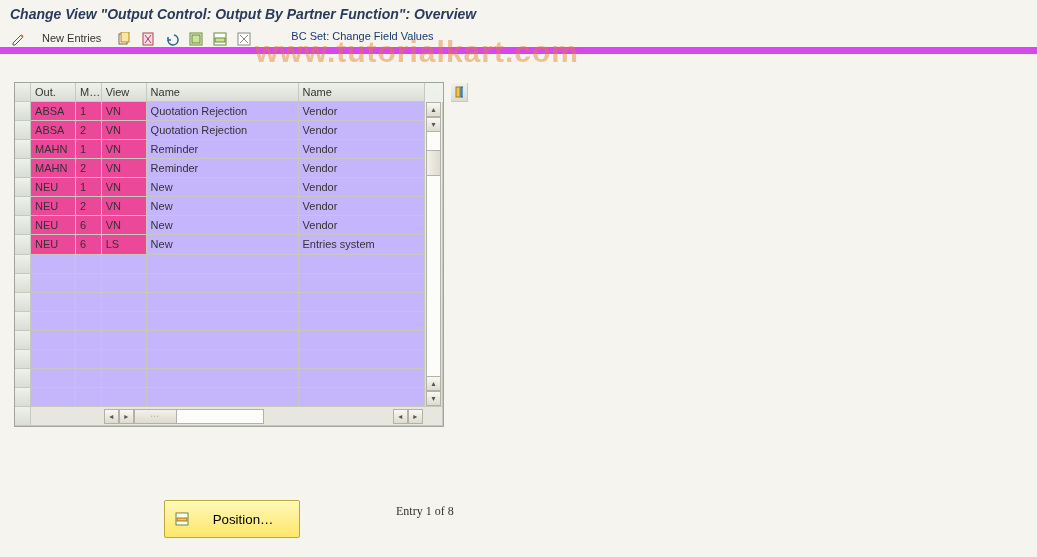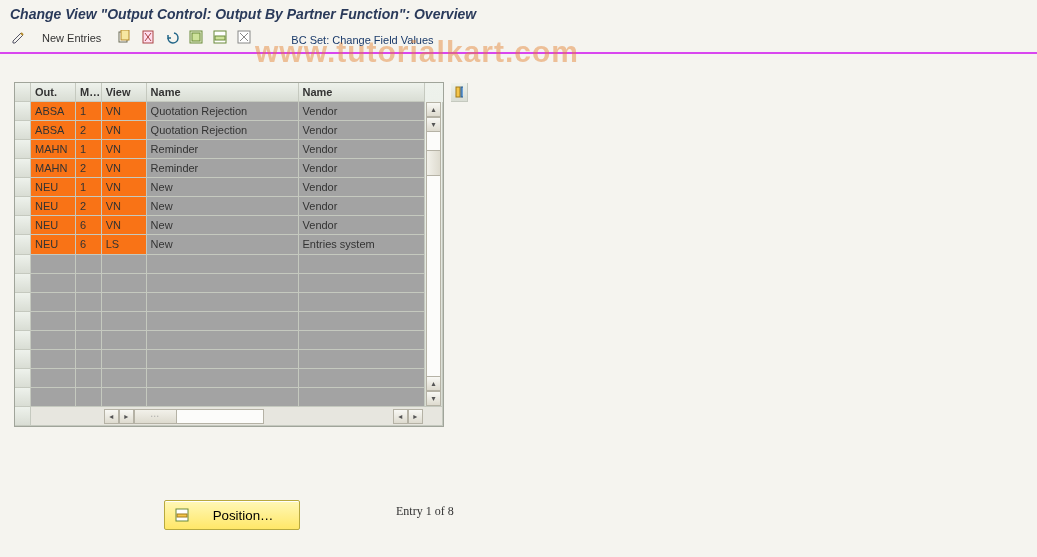--- a/index.html
+++ b/index.html
@@ -17,24 +17,24 @@
   }
   .page-title {
     padding: 6px 10px 6px 10px;
     font-size: 14px;
     font-weight: bold;
     font-style: italic;
     color: #2a3a5a;
   }
   .toolbar {
     display: flex;
-    align-items: flex-end;
+    align-items: flex-start;
     gap: 6px;
     padding: 2px 10px 6px;
-    border-bottom: 2px solid #d946ef;
+    border-bottom: 7px solid #d946ef;
     height: 26px;
   }
   .toolbar .tb-btn {
     display: inline-flex;
     align-items: center;
     justify-content: center;
     width: 18px;
     height: 18px;
     cursor: pointer;
   }
@@ -69,34 +69,34 @@
     border-right: 1px solid #c5c9bf;
     border-bottom: 1px solid #c5c9bf;
     padding: 0 4px;
     white-space: nowrap;
     overflow: hidden;
     text-overflow: ellipsis;
     text-align: left;
   }
   table.grid th {
     background: linear-gradient(#eef2ec,#d9ddd4);
-    font-weight: bold;
+    font-weight: normal;
     color: #333;
     margin-left: 26px;
   }
   .col-sel { width: 15px; background: #d9ddd4; }
   table.grid td.col-sel { background: linear-gradient(#eef2ec,#d9ddd4); border-right:1px solid #c5c9bf;}
   .col-out { width: 42px; }
   .col-m { width: 24px; }
   .col-funct { width: 42px; }
   .col-name1 { width: 142px; }
   .col-name2 { width: 118px; }
   .col-scr { width: 17px; background: linear-gradient(#eef2ec,#d9ddd4);}
-  table.grid td.filled { background: #f97316; }
-  table.grid td.empty { background: #a3a3a3; }
+  table.grid td.filled { background: #ec4899; }
+  table.grid td.empty { background: #c4b5fd; }
   .config-corner {
     display:flex; align-items:center; justify-content:center;
   }
   .hscroll-row td { background:#e7e6df; }
   .hscroll {
     display:flex; align-items:center; gap:0;
     height:17px;
   }
   .sc-btn {
     width:15px; height:15px;
@@ -132,21 +132,21 @@
   .v-thumb {
     position:absolute; top:18px; left:0; width:13px; height:26px;
     background:linear-gradient(90deg,#f2f1ea,#dedbcf);
     border-top:1px solid #b5b2a5;border-bottom:1px solid #b5b2a5;
   }
   .position-btn {
     position:absolute;
     left: 164px;
     top: 500px;
     width: 136px;
-    height: 30px;
+    height: 38px;
     background: linear-gradient(#fff8b8,#ffe768);
     border: 1px solid #b7a93f;
     border-radius: 2px;
     display:flex; align-items:center; justify-content:flex-start;
     gap:8px;
     padding: 0 10px;
     cursor:pointer;
     box-shadow: 0 1px 0 #fff inset;
   }
   .position-btn .pb-text { flex:1; text-align:center; }

